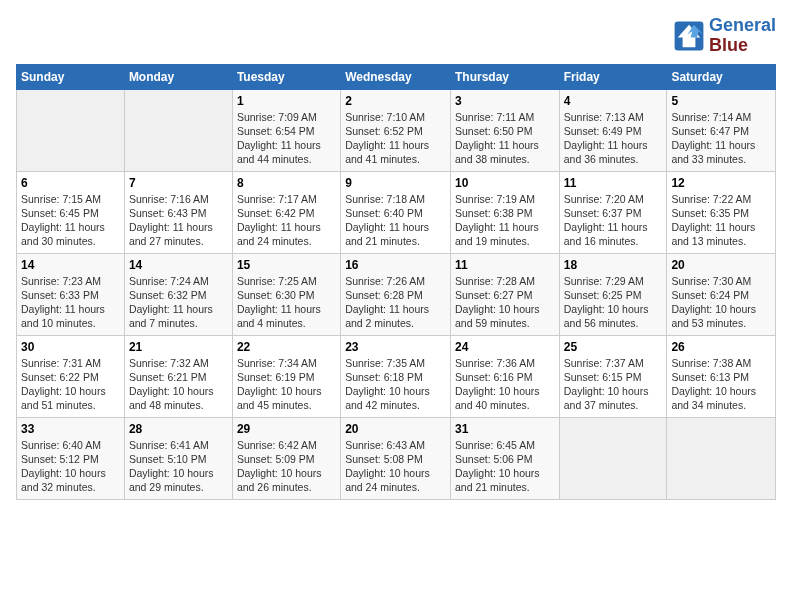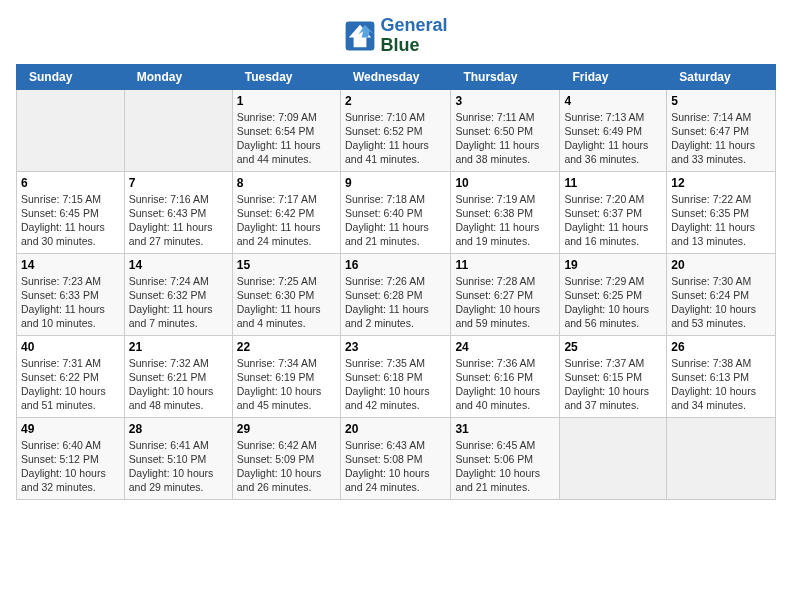--- a/index.html
+++ b/index.html
@@ -5,21 +5,21 @@
     * { box-sizing: border-box; margin: 0; padding: 0; }
     body {
       font-family: Arial, sans-serif;
       background: #fff;
       width: 792px;
       min-height: 612px;
       padding: 16px;
     }
     .header {
       display: flex;
-      justify-content: center;
+      justify-content: flex-end;
       align-items: flex-start;
       margin-bottom: 8px;
     }
     .logo {
       display: flex;
       align-items: center;
       gap: 4px;
     }
     .logo-text {
       font-size: 18px;
@@ -47,21 +47,21 @@
       color: #555;
     }
     table {
       width: 100%;
       border-collapse: collapse;
       font-size: 10.5px;
     }
     thead tr th {
       background-color: #2a6db5;
       color: #fff;
-      padding: 5px 12px;
+      padding: 5px 4px;
       text-align: left;
       font-size: 12px;
       font-weight: bold;
       border: 1px solid #2a6db5;
     }
     tbody tr td {
       border: 1px solid #ccc;
       vertical-align: top;
       padding: 4px 4px;
       width: 113px;
@@ -93,21 +93,21 @@
 
 <div class="header">
   <div class="logo">
     <svg class="logo-icon" viewBox="0 0 40 40">
       <rect x="2" y="2" width="36" height="36" rx="4" fill="#2a6db5"></rect>
       <polygon points="20,6 34,22 28,22 28,34 12,34 12,22 6,22" fill="white"></polygon>
       <polygon points="26,6 38,18 32,14 30,22 22,22 24,14 18,18" fill="#5ba3e0"></polygon>
     </svg>
     <div class="logo-text">
       <div><span>General</span></div>
-      <div style="color:#14532d;">Blue</div>
+      <div style="color:#7f1d1d;">Blue</div>
     </div>
   </div>
   <div class="title-block">
     <div class="month-title"></div>
     <div class="subtitle"></div>
   </div>
 </div>
 
 <table>
   <thead>
@@ -191,31 +191,31 @@
         </td>
         <td>
           <span class="day-number">16</span>
           <div class="cell-content">Sunrise: 7:26 AM<br>Sunset: 6:28 PM<br>Daylight: 11 hours and 2 minutes.</div>
         </td>
         <td>
           <span class="day-number">11</span>
           <div class="cell-content">Sunrise: 7:28 AM<br>Sunset: 6:27 PM<br>Daylight: 10 hours and 59 minutes.</div>
         </td>
         <td>
-          <span class="day-number">19</span>
+          <span class="day-number">18</span>
           <div class="cell-content">Sunrise: 7:29 AM<br>Sunset: 6:25 PM<br>Daylight: 10 hours and 56 minutes.</div>
         </td>
         <td>
           <span class="day-number">20</span>
           <div class="cell-content">Sunrise: 7:30 AM<br>Sunset: 6:24 PM<br>Daylight: 10 hours and 53 minutes.</div>
         </td>
       </tr>
       <tr>
         <td>
-          <span class="day-number">40</span>
+          <span class="day-number">30</span>
           <div class="cell-content">Sunrise: 7:31 AM<br>Sunset: 6:22 PM<br>Daylight: 10 hours and 51 minutes.</div>
         </td>
         <td>
           <span class="day-number">21</span>
           <div class="cell-content">Sunrise: 7:32 AM<br>Sunset: 6:21 PM<br>Daylight: 10 hours and 48 minutes.</div>
         </td>
         <td>
           <span class="day-number">22</span>
           <div class="cell-content">Sunrise: 7:34 AM<br>Sunset: 6:19 PM<br>Daylight: 10 hours and 45 minutes.</div>
         </td>
@@ -231,21 +231,21 @@
           <span class="day-number">25</span>
           <div class="cell-content">Sunrise: 7:37 AM<br>Sunset: 6:15 PM<br>Daylight: 10 hours and 37 minutes.</div>
         </td>
         <td>
           <span class="day-number">26</span>
           <div class="cell-content">Sunrise: 7:38 AM<br>Sunset: 6:13 PM<br>Daylight: 10 hours and 34 minutes.</div>
         </td>
       </tr>
       <tr>
         <td>
-          <span class="day-number">49</span>
+          <span class="day-number">33</span>
           <div class="cell-content">Sunrise: 6:40 AM<br>Sunset: 5:12 PM<br>Daylight: 10 hours and 32 minutes.</div>
         </td>
         <td>
           <span class="day-number">28</span>
           <div class="cell-content">Sunrise: 6:41 AM<br>Sunset: 5:10 PM<br>Daylight: 10 hours and 29 minutes.</div>
         </td>
         <td>
           <span class="day-number">29</span>
           <div class="cell-content">Sunrise: 6:42 AM<br>Sunset: 5:09 PM<br>Daylight: 10 hours and 26 minutes.</div>
         </td>

